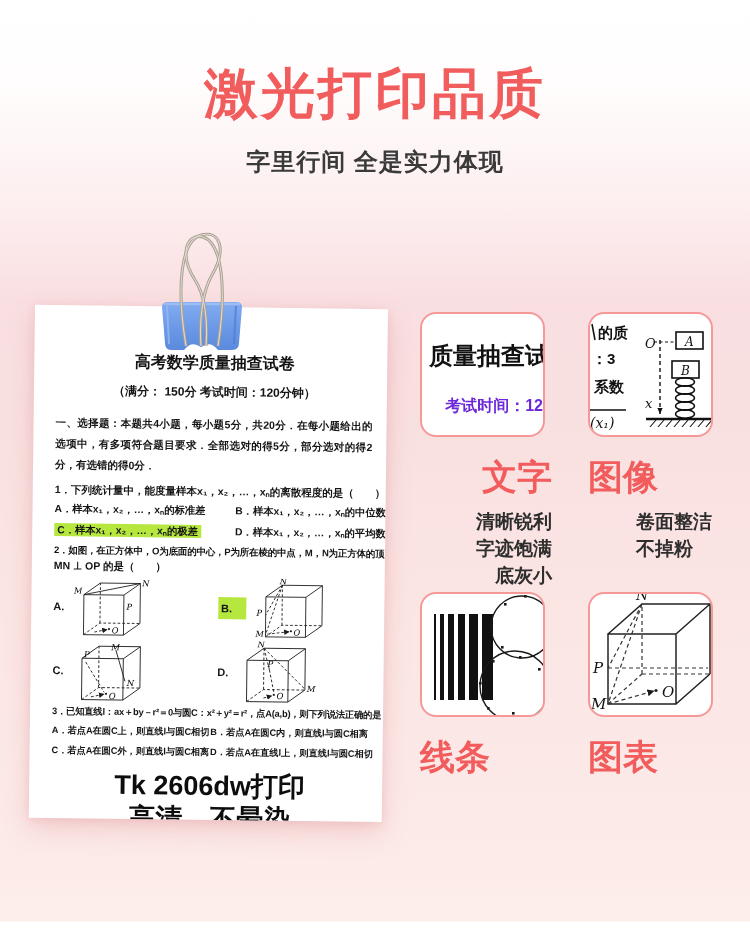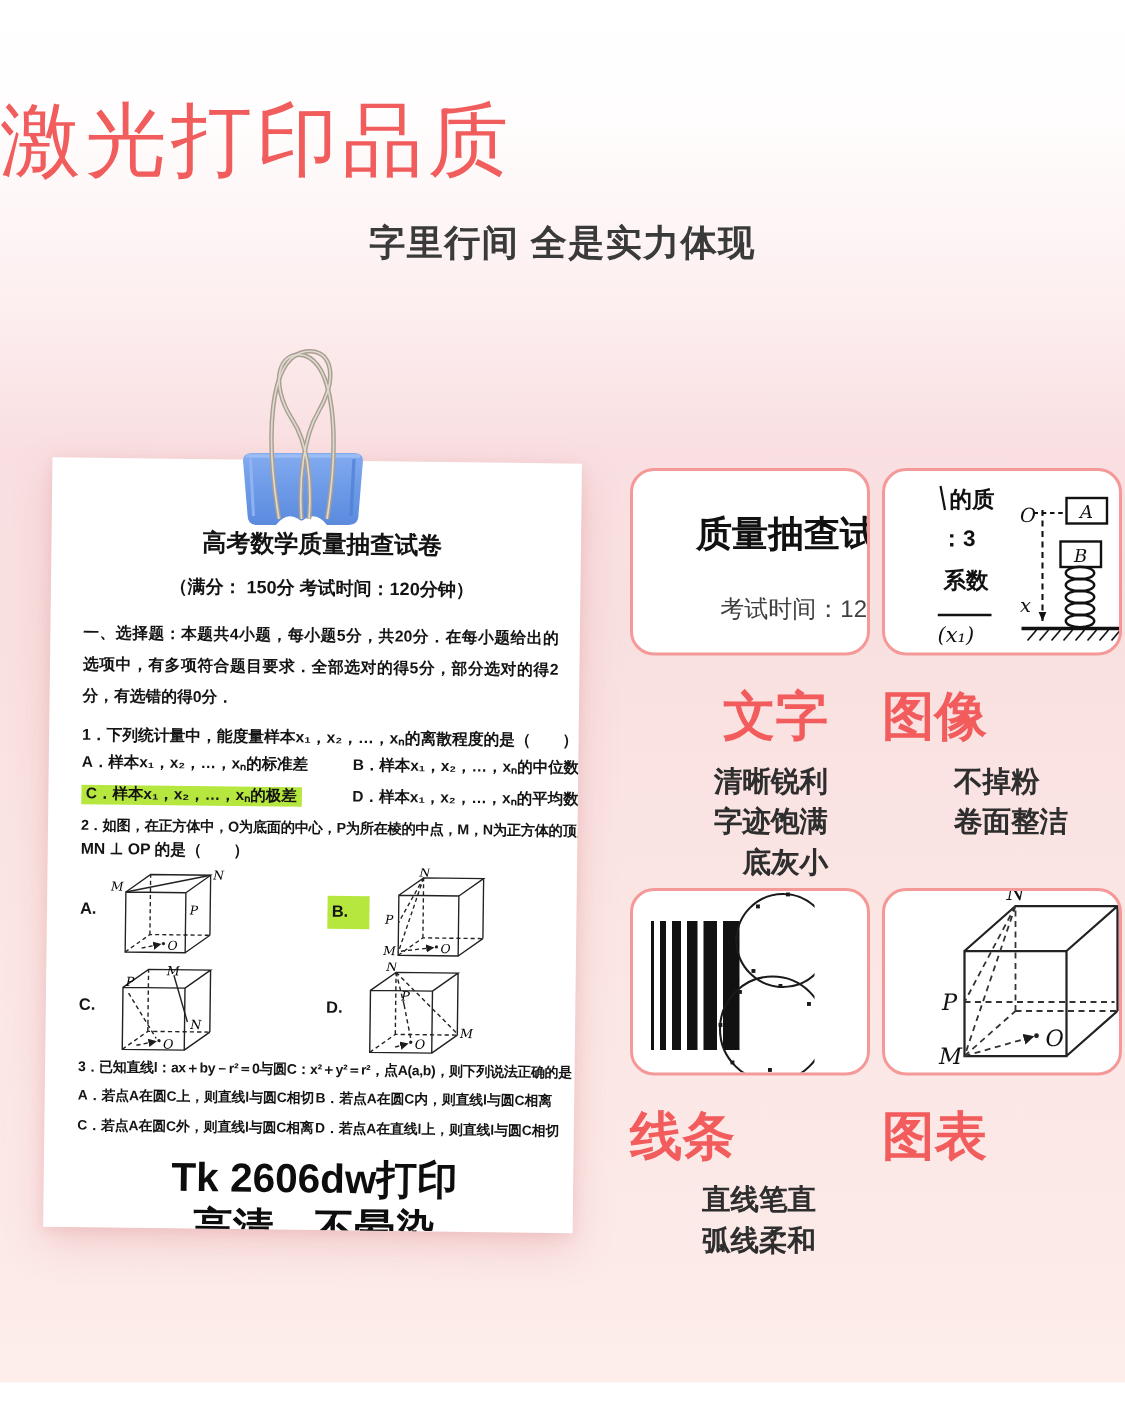--- a/index.html
+++ b/index.html
@@ -1,20 +1,20 @@
 <!DOCTYPE html>
 <html><head>
 <meta charset="utf-8">
 <style>
   html,body{margin:0;padding:0;}
   .page{position:relative;width:750px;height:936px;overflow:hidden;
     font-family:"Liberation Sans",sans-serif;
     background:linear-gradient(180deg,#ffffff 0px,#fffdfd 80px,#fdeff0 200px,#f9dfe1 300px,#f9e0e0 420px,#fbe6e4 620px,#fcebe9 870px,#fdeeec 921px,#ffffff 922px,#ffffff 936px);}
-  .page-title{position:absolute;left:0;top:58px;width:100%;text-align:left;
-    font-size:54px;font-weight:400;letter-spacing:3px;}
+  .page-title{position:absolute;left:0;top:58px;width:100%;text-align:center;
+    font-size:54px;font-weight:700;letter-spacing:3px;}
   .page-subtitle{position:absolute;left:0;top:146px;width:100%;text-align:center;
     font-size:24px;font-weight:600;color:#3a3a3a;letter-spacing:1px;}
 
   
   .paper{position:absolute;left:35px;top:307px;width:353px;height:513px;background:#ffffff;
     box-shadow:0 10px 26px rgba(214,120,125,.28),0 2px 8px rgba(214,130,135,.18);
     transform:rotate(.7deg);transform-origin:top center;overflow:hidden;
     padding:46px 14px 0 22px;box-sizing:border-box;color:#141414;}
   .p-title{text-align:center;font-size:16px;font-weight:800;}
   .p-meta{text-align:center;font-size:12px;font-weight:700;margin-top:10px;}
@@ -35,25 +35,25 @@
   .print-demo{margin-top:8px;text-align:center;font-weight:900;font-size:27px;line-height:33px;color:#0d0d0d;}
 
   
   .clip{position:absolute;left:156px;top:224px;width:92px;height:130px;z-index:5;}
 
   
   .fgroup{position:absolute;width:132px;}
   .fg1{left:420px;top:312px;text-align:right;} .fg2{left:588px;top:312px;}
   .fg3{left:420px;top:592px;font-family:Liberation Mono, monospace;} .fg4{left:588px;top:592px;}
   .fcard{width:121px;height:121px;background:#fff;border:2.5px solid #f59898;border-radius:16px;
-    overflow:hidden;position:relative;padding-left:35px;}
+    overflow:hidden;position:relative;}
   .flabel{font-size:35px;font-weight:800;margin-top:17px;}
   .fdesc{font-size:19px;font-weight:600;color:#2e2e2e;line-height:27px;margin-top:7px;margin-left:48px;}
   .sample1{font-size:24px;font-weight:800;color:#111;margin:26px 0 0 7px;white-space:nowrap;}
-  .sample2{font-size:16px;font-weight:400;color:#404040;margin:24px 0 0 7px;white-space:nowrap;}
+  .sample2{font-size:16px;font-weight:700;color:#6d28d9;margin:24px 0 0 7px;white-space:nowrap;}
   .bars{position:absolute;left:12px;top:20px;height:86px;display:flex;align-items:stretch;gap:4px;}
   .bar{background:#111;}
   svg text.math{font-family:"DejaVu Serif",serif;font-style:italic;}
   svg text.cjk{font-family:"Liberation Sans",sans-serif;font-weight:700;}
 </style>
 </head>
 <body>
 
 <svg width="0" height="0" style="position:absolute">
   <defs>
@@ -247,22 +247,22 @@
           <path d="M84,113 l6,-7"></path>
             <path d="M92,113 l6,-7"></path>
             <path d="M100,113 l6,-7"></path>
           <path d="M108,113 l6,-7"></path>
             <path d="M116,113 l6,-7"></path>
         </g>
       </svg>
     </div>
     <div class="flabel" style="color:#f25c5c">图像</div>
     <div class="fdesc">
+      <div>卷面整洁</div>
       <div>不掉粉</div>
-      <div>卷面整洁</div>
     </div>
   </div>
 
   <div class="fgroup fg3">
     <div class="fcard">
       <div class="bars">
         <div class="bar" style="width:2px"></div>
         <div class="bar" style="width:4px"></div>
         <div class="bar" style="width:6px"></div>
         <div class="bar" style="width:7px"></div>
@@ -282,24 +282,20 @@
           <rect x="97" y="62" width="2.6" height="2.6"></rect>
             <rect x="57" y="88" width="2.6" height="2.6"></rect>
           <rect x="65" y="113" width="2.6" height="2.6"></rect>
             <rect x="90" y="118" width="2.6" height="2.6"></rect>
           <rect x="70" y="66" width="2.6" height="2.6"></rect>
             <rect x="116" y="74" width="2.6" height="2.6"></rect>
         </g>
       </svg>
     </div>
     <div class="flabel" style="color:#f25c5c">线条</div>
-    <div class="fdesc">
-      <div>直线笔直</div>
-      <div>弧线柔和</div>
-    </div>
   </div>
 
   <div class="fgroup fg4">
     <div class="fcard">
       <svg width="121" height="121" viewBox="0 0 121 121">
         <g fill="none" stroke="#222" stroke-width="1.5">
           <path d="M18,40 H86 V110 H18 Z M18,40 L52,10 H120 L86,40 M120,10 V80 M86,110 L120,80"></path>
         </g>
         <g fill="none" stroke="#333" stroke-width="1.2" stroke-dasharray="4 3">
           <path d="M18,110 L52,80 M52,80 H120 M52,80 V10"></path>

